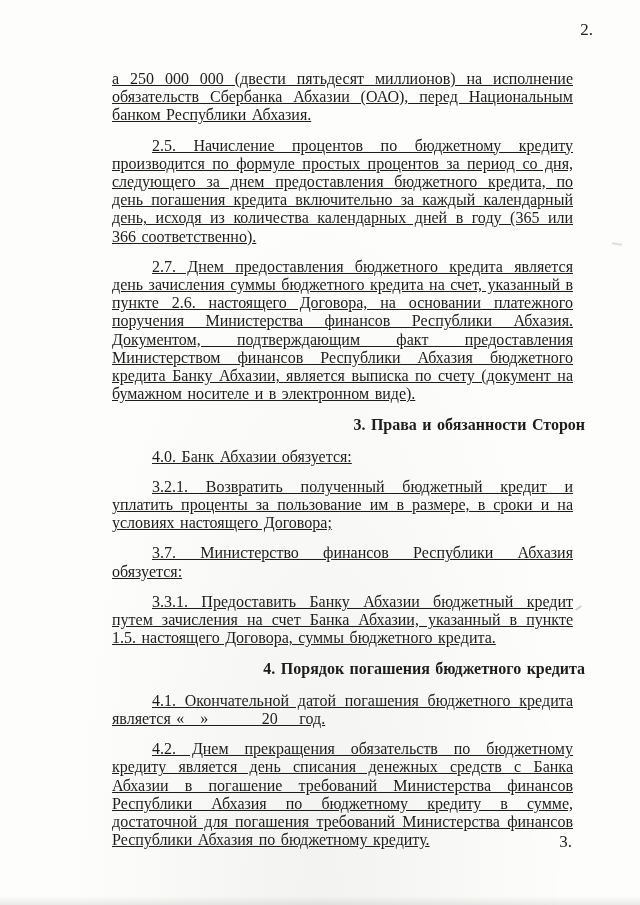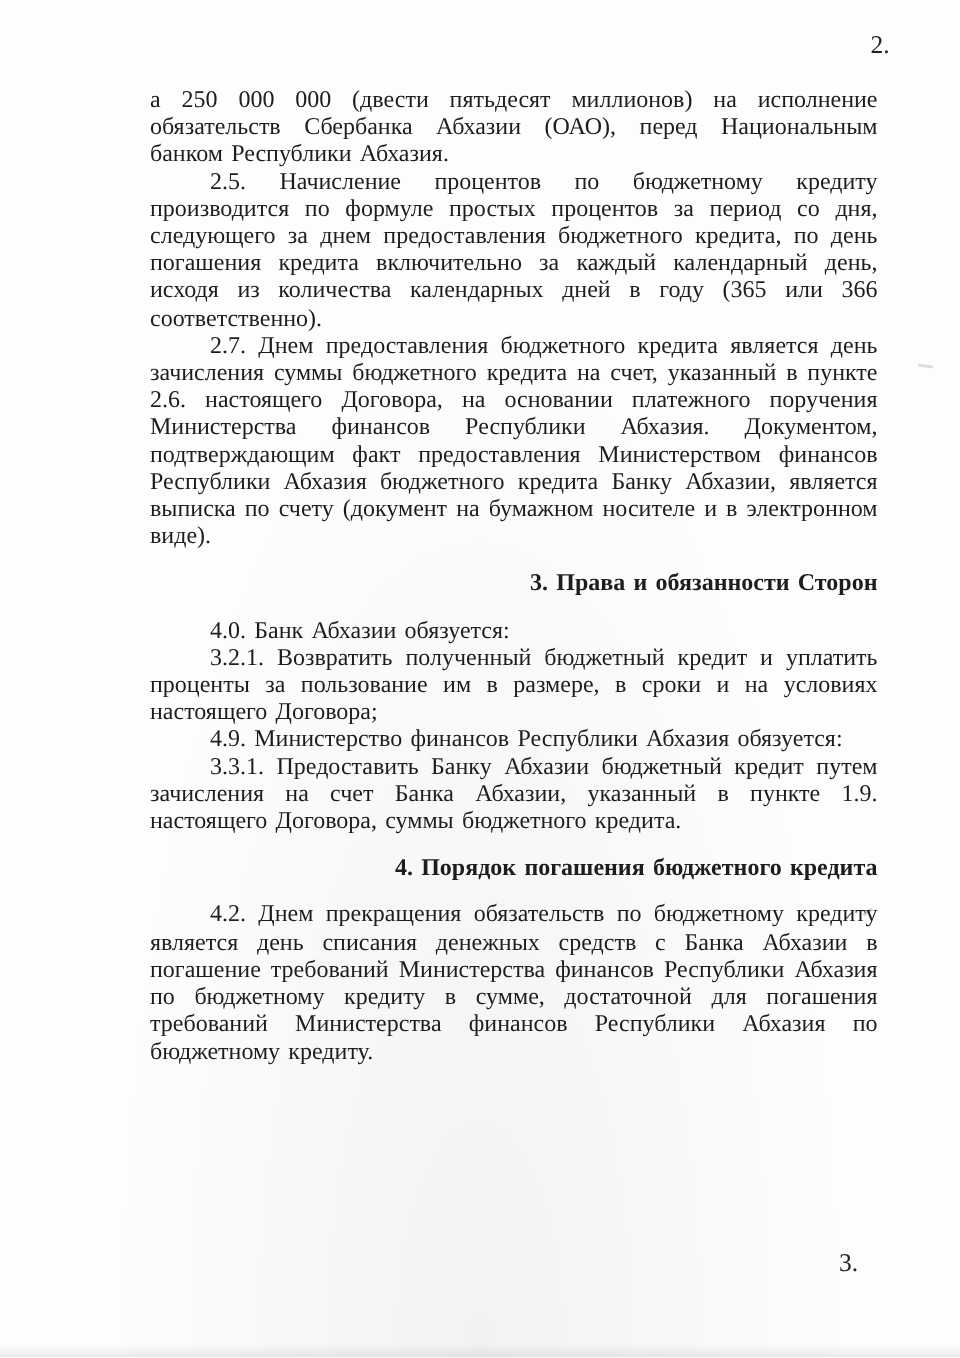--- a/index.html
+++ b/index.html
@@ -38,22 +38,23 @@
     font-size: 17px;
     color: #222;
   }
   .body-text {
     font-size: 16px;
     line-height: 18.2px;
     text-align: justify;
     word-spacing: 1.5px;
   }
   p.para {
-    margin: 0;
+    margin: 12px;
     text-indent: 40px;
+    text-decoration: underline;
   }
   p.para.no-indent {
     text-indent: 0;
   }
   h2.heading {
     font-size: 16px;
     line-height: 18.2px;
     font-weight: bold;
     margin: 13px 0 13px 40px;
     text-align: right;
@@ -106,26 +107,27 @@
     <h2 class="heading">3. Права и обязанности Сторон</h2>
 
 
 
     <p class="para">4.0. Банк Абхазии обязуется:</p>
 
     <p class="para">3.2.1. Возвратить полученный бюджетный кредит и уплатить проценты за пользование им в размере, в сроки и на условиях настоящего Договора;</p>
 
 
 
-    <p class="para">4.9. Министерство финансов Республики Абхазия обязуется:</p>
+    <p class="para">3.7. Министерство финансов Республики Абхазия обязуется:</p>
 
-    <p class="para">3.3.1. Предоставить Банку Абхазии бюджетный кредит путем зачисления на счет Банка Абхазии, указанный в пункте 1.9. настоящего Договора, суммы бюджетного кредита.</p>
+    <p class="para">3.3.1. Предоставить Банку Абхазии бюджетный кредит путем зачисления на счет Банка Абхазии, указанный в пункте 1.5. настоящего Договора, суммы бюджетного кредита.</p>
 
     <h2 class="heading">4. Порядок погашения бюджетного кредита</h2>
 
+    <p class="para">4.1. Окончательной датой погашения бюджетного кредита является «__» ______20__ год.</p>
 
     <p class="para">4.2. Днем прекращения обязательств по бюджетному кредиту является день списания денежных средств с Банка Абхазии в погашение требований Министерства финансов Республики Абхазия по бюджетному кредиту в сумме, достаточной для погашения требований Министерства финансов Республики Абхазия по бюджетному кредиту.</p>
 
   </div>
 
   <div class="page-number-bottom">3.</div>
 
   <div class="scan-speck-1"></div>
   <div class="scan-speck-2"></div>
   <div class="scan-bottom-band"></div>

